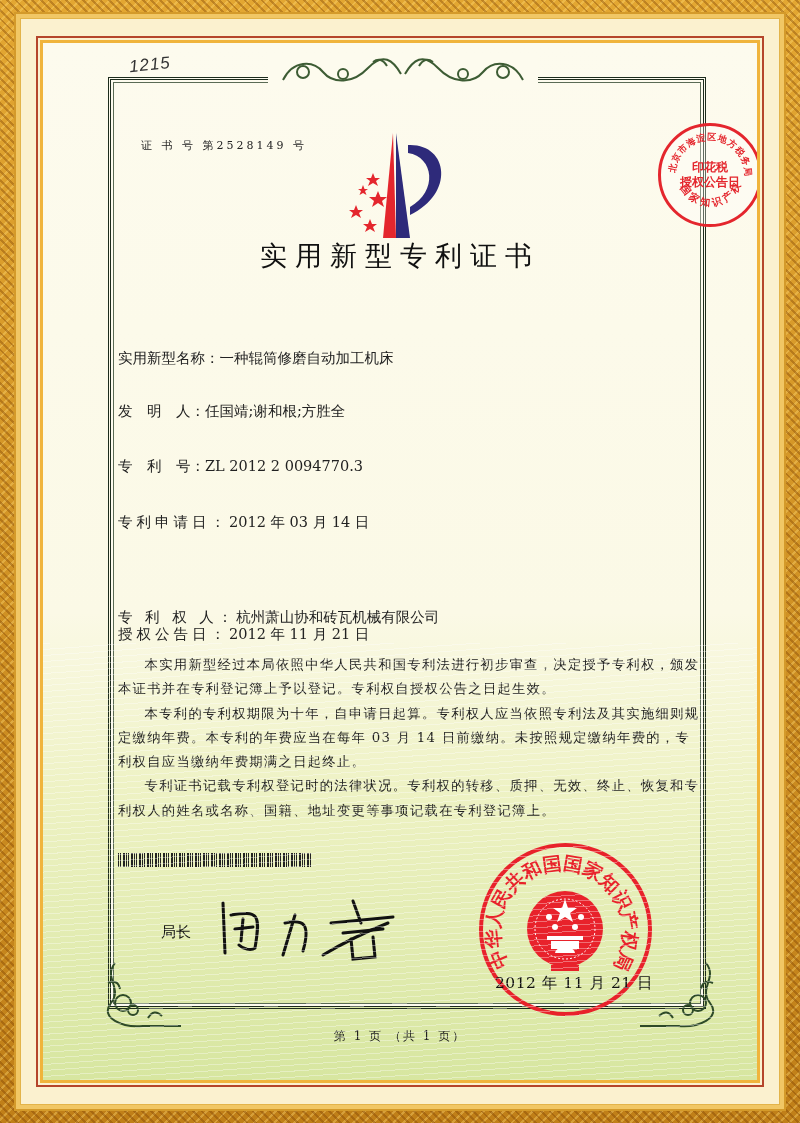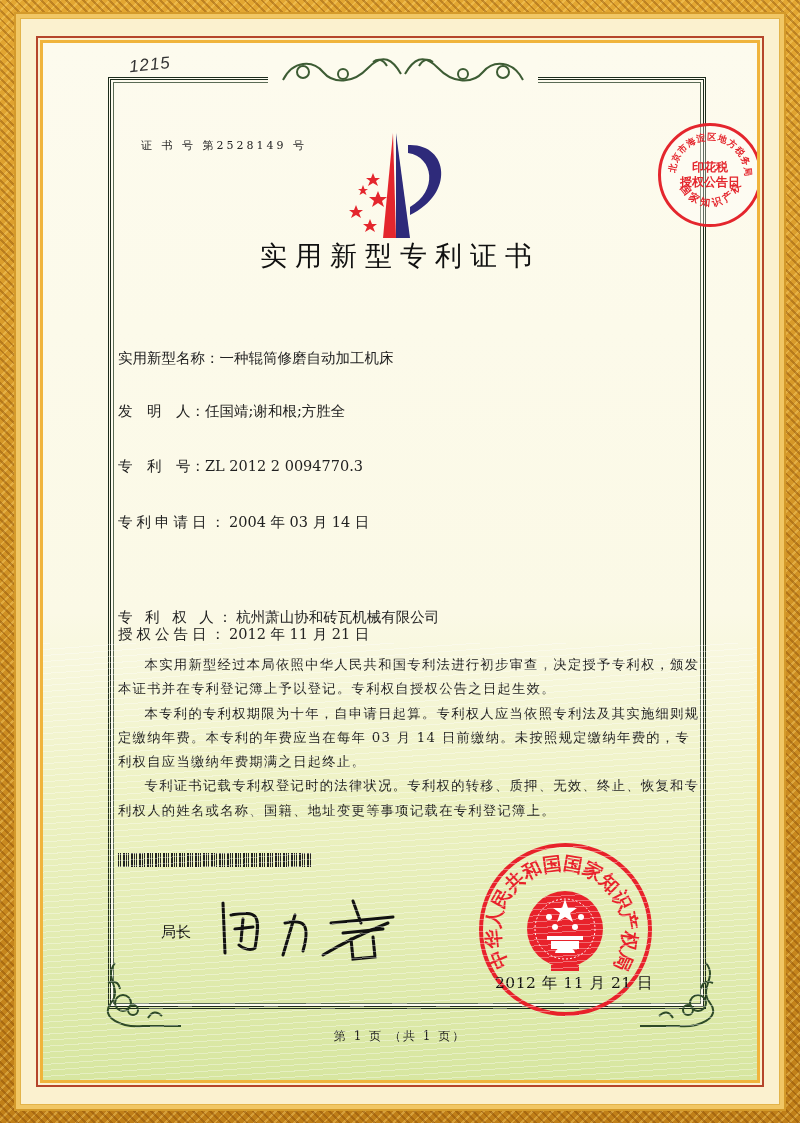--- a/index.html
+++ b/index.html
@@ -158,21 +158,21 @@
   <div class="field f1">
     <span class="label">实用新型名称：</span><span>一种辊筒修磨自动加工机床</span>
   </div>
   <div class="field f2">
     <span class="label">发　明　人：</span><span>任国靖;谢和根;方胜全</span>
   </div>
   <div class="field f3">
     <span class="label">专　利　号：</span><span>ZL 2012 2 0094770.3</span>
   </div>
   <div class="field f4">
-    <span class="label label-spaced-sm">专利申请日：</span><span>2004 年 03 月 14 日</span>
+    <span class="label label-spaced-sm">专利申请日：</span><span>2012 年 03 月 14 日</span>
   </div>
   <div class="field f5">
     <span class="label label-spaced-sm">专 利 权 人：</span><span>杭州萧山协和砖瓦机械有限公司</span>
   </div>
   <div class="field f6">
     <span class="label label-spaced-sm">授权公告日：</span><span>2012 年 11 月 21 日</span>
   </div>
 
   <div class="body-text">
     <p>本实用新型经过本局依照中华人民共和国专利法进行初步审查，决定授予专利权，颁发本证书并在专利登记簿上予以登记。专利权自授权公告之日起生效。</p>

